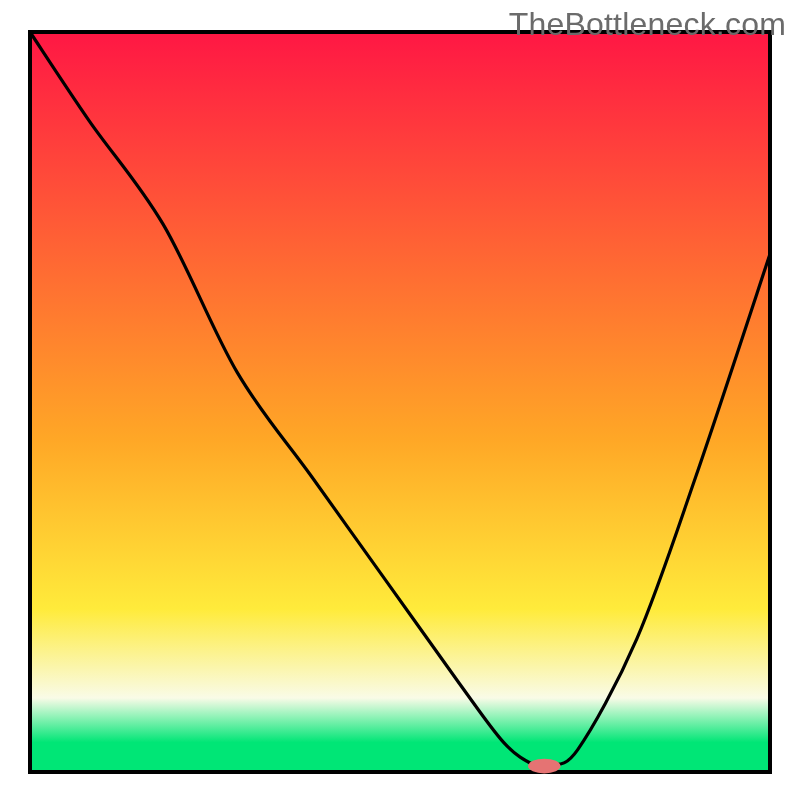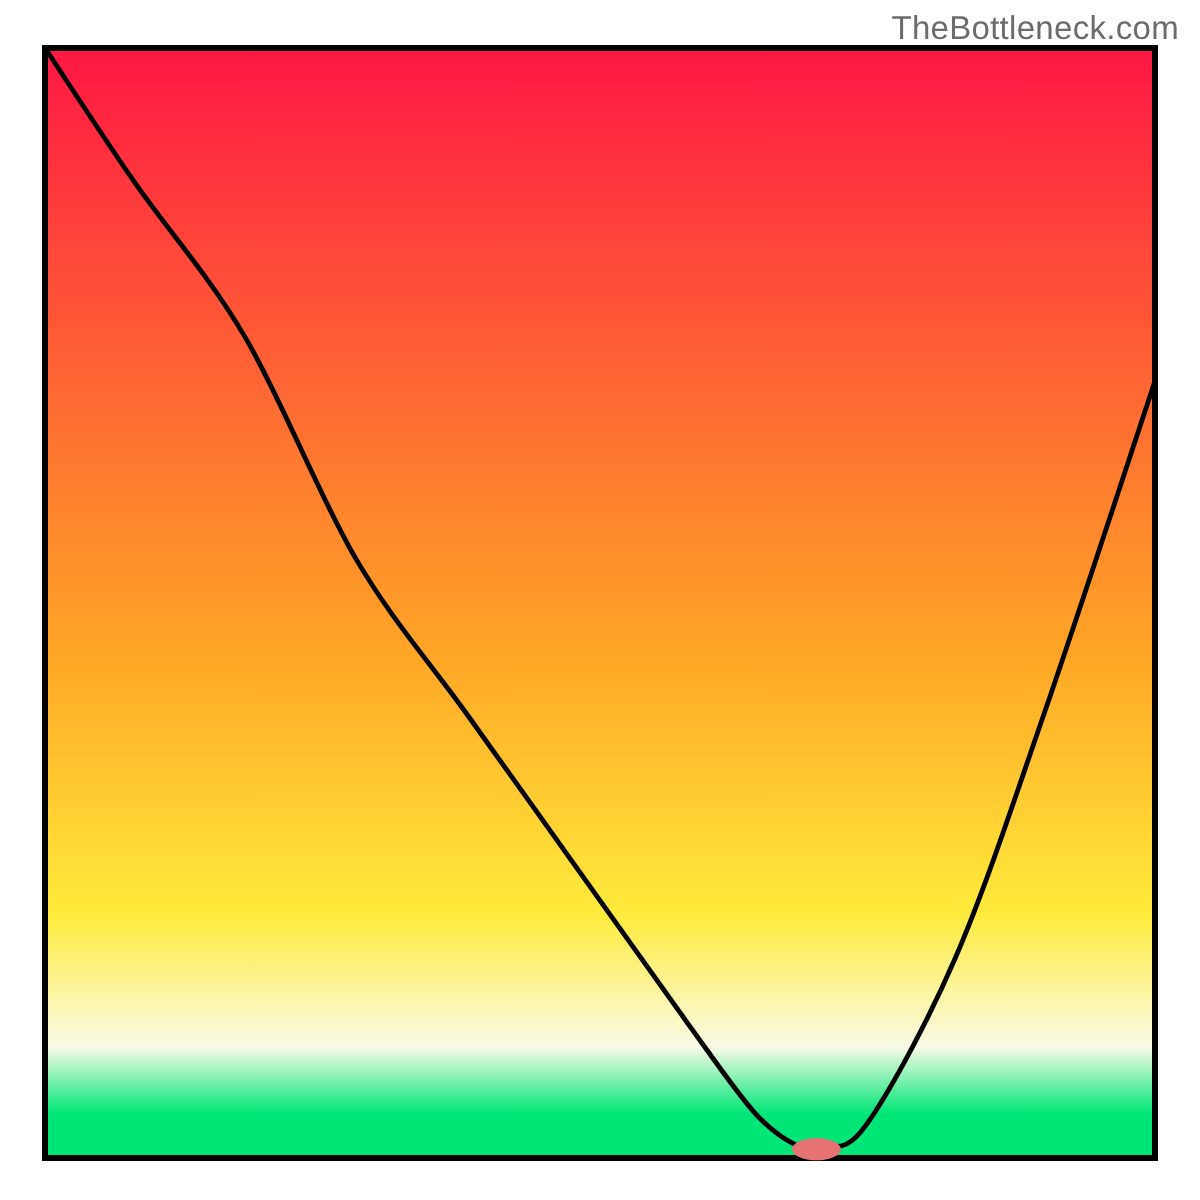--- a/index.html
+++ b/index.html
@@ -15,21 +15,21 @@
     width: 800px;
     height: 800px;
   }
   svg {
     display: block;
   }
   .watermark {
     position: absolute;
     top: 6px;
     right: 14px;
-    font-size: 22px;
+    font-size: 32px;
     font-weight: 500;
     color: #6b6b6b;
     letter-spacing: 0.2px;
   }
 </style>
 </head>
 <body>
 
 <div class="canvas-wrap">
 

